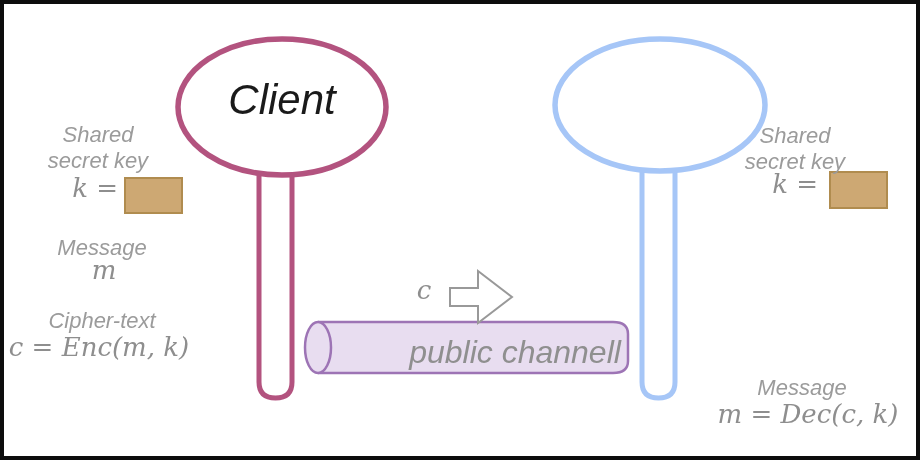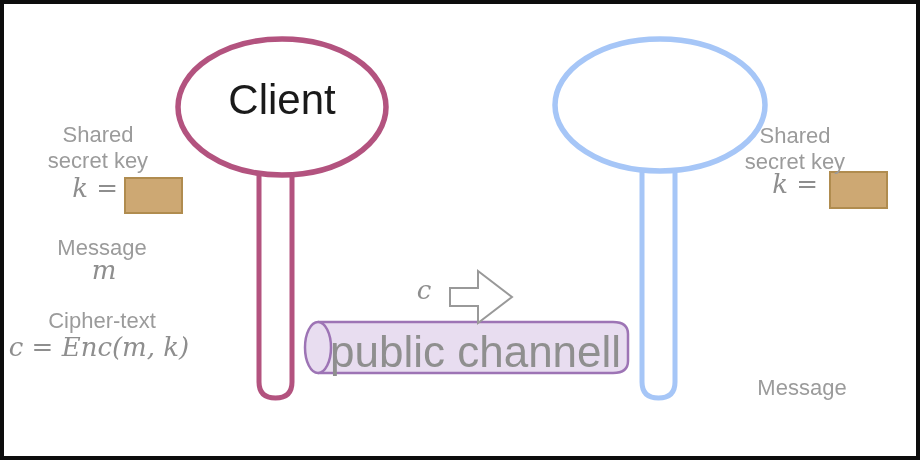--- a/index.html
+++ b/index.html
@@ -6,36 +6,36 @@
   #stage{
     position:relative;
     width:920px;height:460px;
     box-sizing:border-box;
     border:4px solid #0d0d0d;
     background:#ffffff;
     font-family:"Liberation Sans", sans-serif;
     overflow:hidden;
   }
   #shapes{position:absolute;left:0;top:0;width:912px;height:452px;}
-  .txt{position:absolute;text-align:center;white-space:nowrap;}
+  .txt{position:absolute;text-align:center;white-space:nowrap;font-style:italic;}
   .node-label{
     font-size:42px;line-height:1;color:#1a1a1a;
     letter-spacing:0px;
   }
   .gray-label{
     font-size:22px;line-height:26px;color:#9b9b9b;
   }
   .gray-label .line{display:block;}
   .math{
     font-family:"DejaVu Serif", serif;
     font-style:italic;
     font-size:26px;line-height:30px;color:#8e8e8e;
   }
   .channel-label{
-    font-size:44px;line-height:36px;color:#8f8f8f;
+    font-size:32px;line-height:36px;color:#8f8f8f;margin-left:40px;
   }
   .align-right{text-align:right;}
 </style>
 </head>
 <body>
 
 <div id="stage">
 
   <svg id="shapes" viewBox="0 0 912 452" xmlns="http://www.w3.org/2000/svg">
 
@@ -74,14 +74,15 @@
   <div class="txt math" style="left:400px;top:271px;width:40px;">c</div>
   <div class="txt channel-label" style="left:326px;top:330px;width:290px;">public channell</div>
 
   <div class="txt gray-label" style="left:729px;top:119px;width:124px;">
     <span class="line">Shared</span>
     <span class="line">secret key</span>
   </div>
   <div class="txt math align-right" style="left:758px;top:165px;width:56px;">k =</div>
 
   <div class="txt gray-label" style="left:718px;top:371px;width:160px;">Message</div>
+  <div class="txt math" style="left:706px;top:395px;width:196px;">m = Dec(c, k)</div>
 
 </div>
 
 </body></html>

